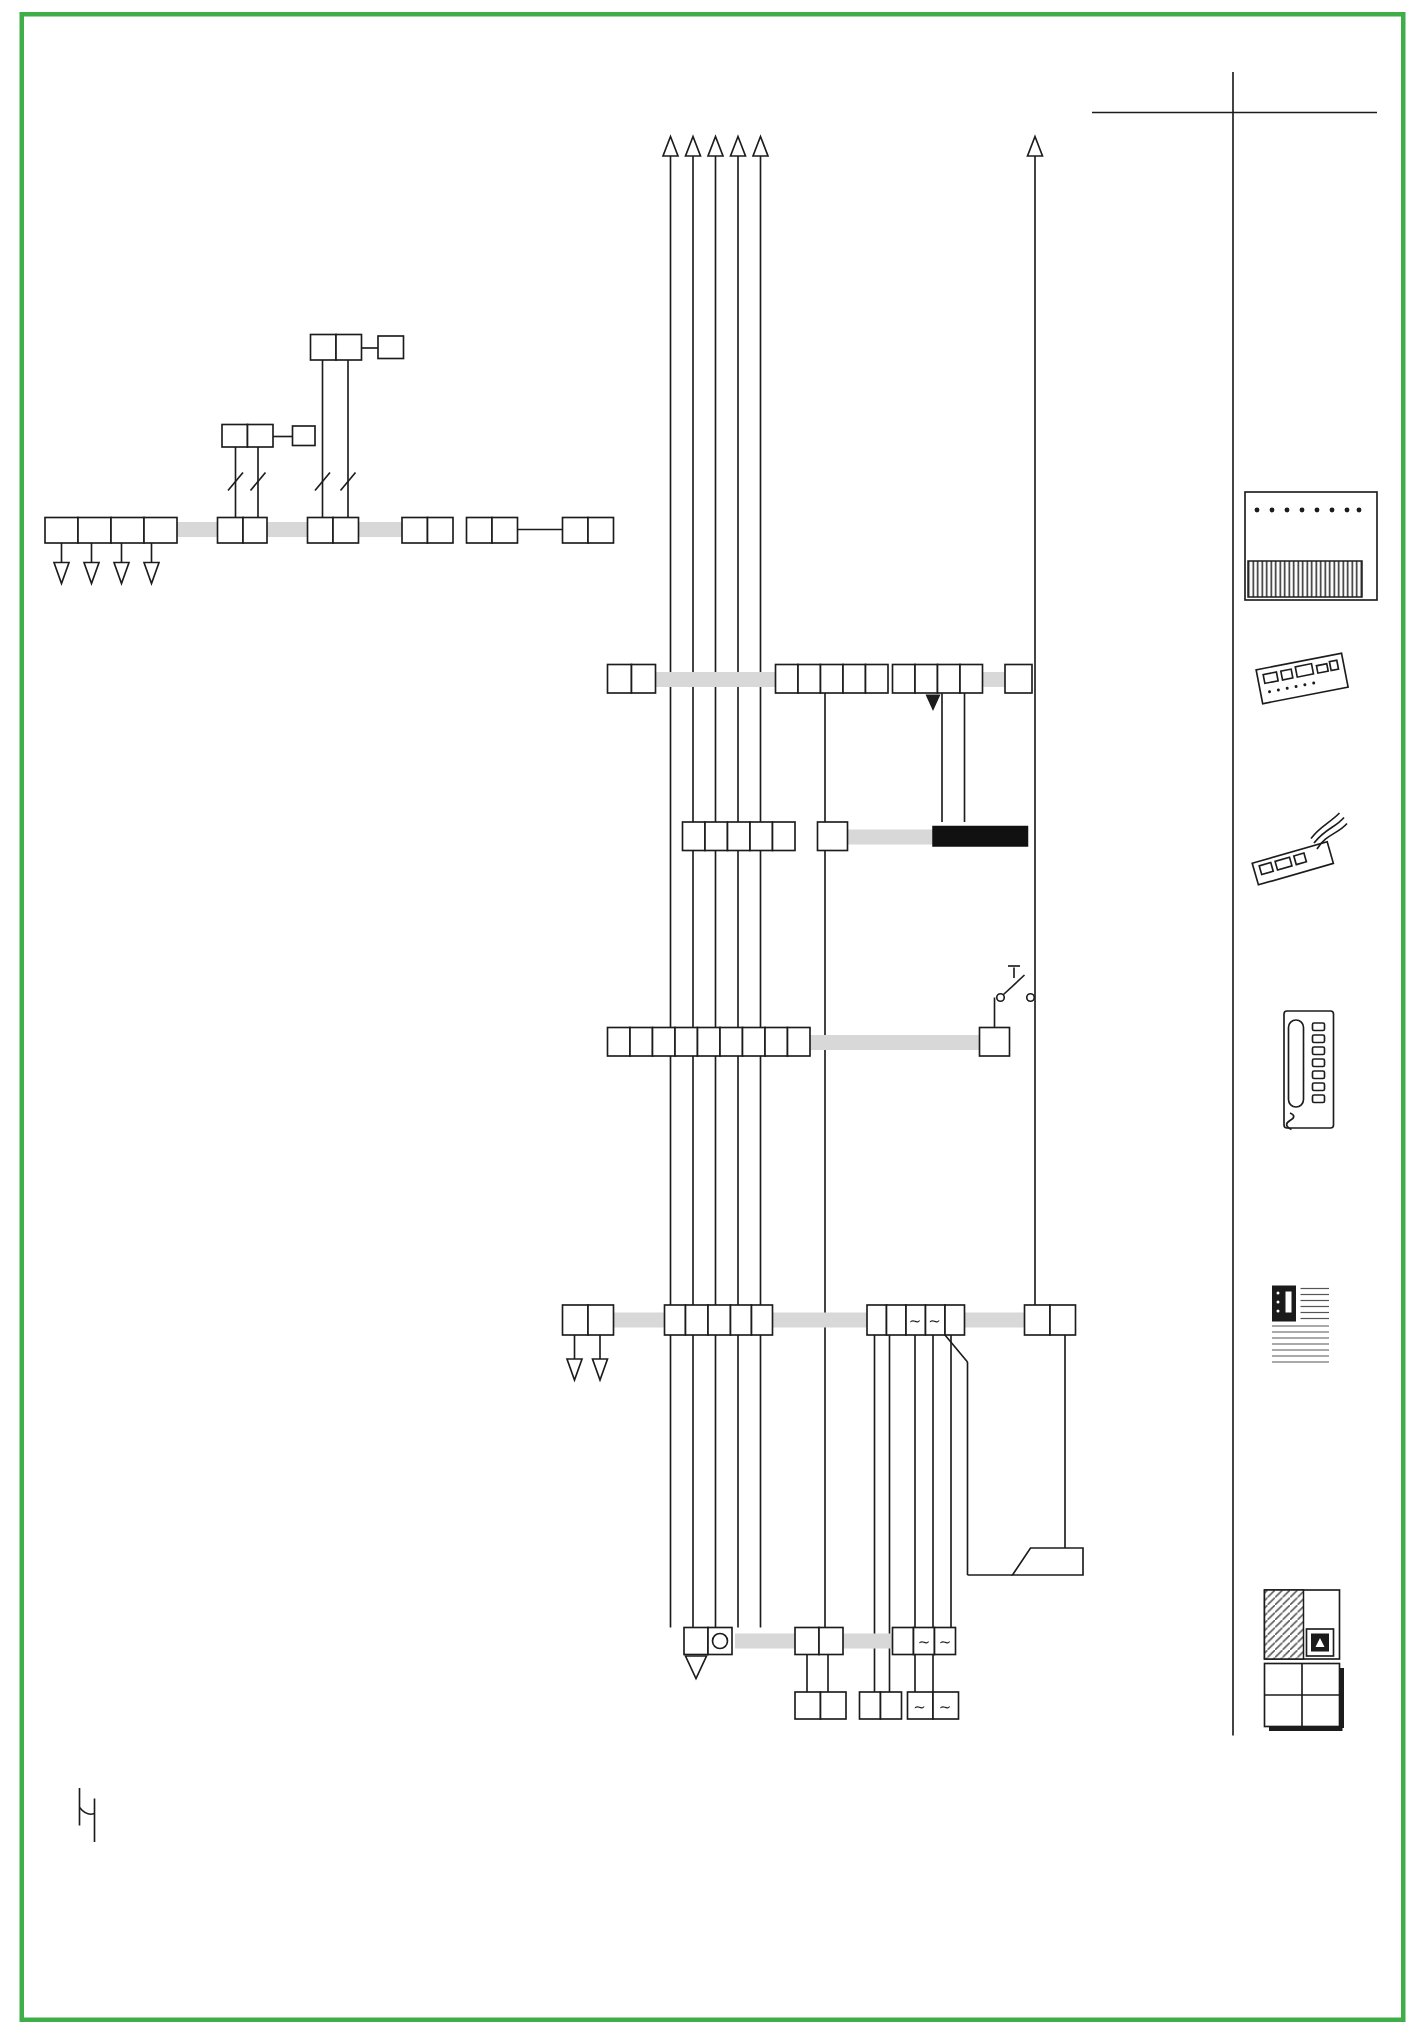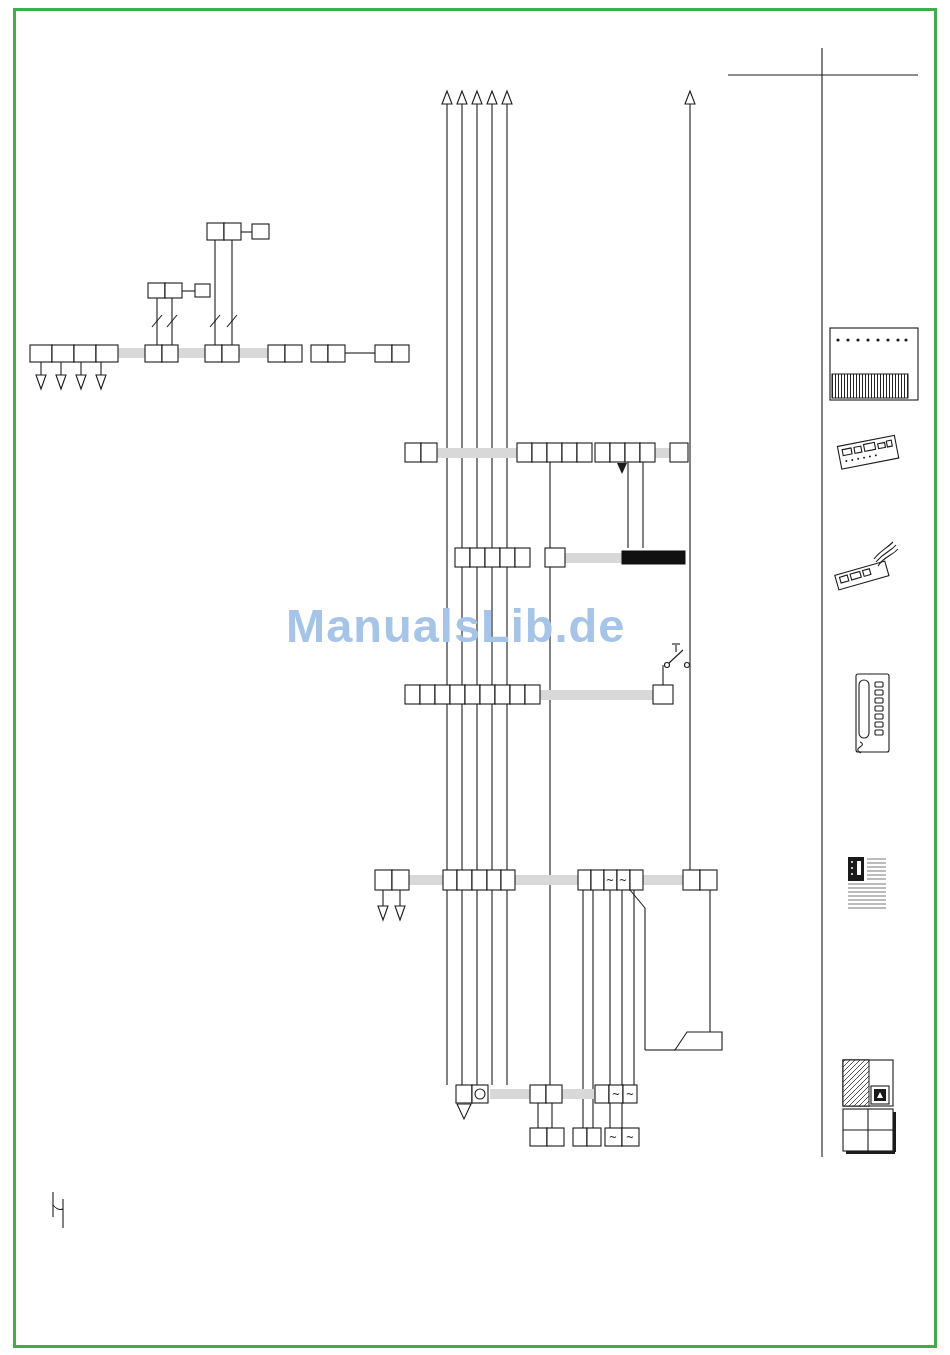--- a/index.html
+++ b/index.html
@@ -323,14 +323,13 @@
         <polygon points="877,1098 883,1098 880,1092" fill="#fff"></polygon>
         <rect class="bx" x="843" y="1109" width="50" height="42"></rect>
         <line class="ln" x1="868" y1="1109" x2="868" y2="1151"></line>
         <line class="ln" x1="843" y1="1130" x2="893" y2="1130"></line>
         <line class="shadow" x1="846" y1="1152.5" x2="895" y2="1152.5"></line>
         <line class="shadow" x1="894.5" y1="1112" x2="894.5" y2="1152"></line>
       </g>
     </g>
   </svg>
 
-  <div class="wm">ManualsLib.de</div>
 </div>
 
 </body></html>

